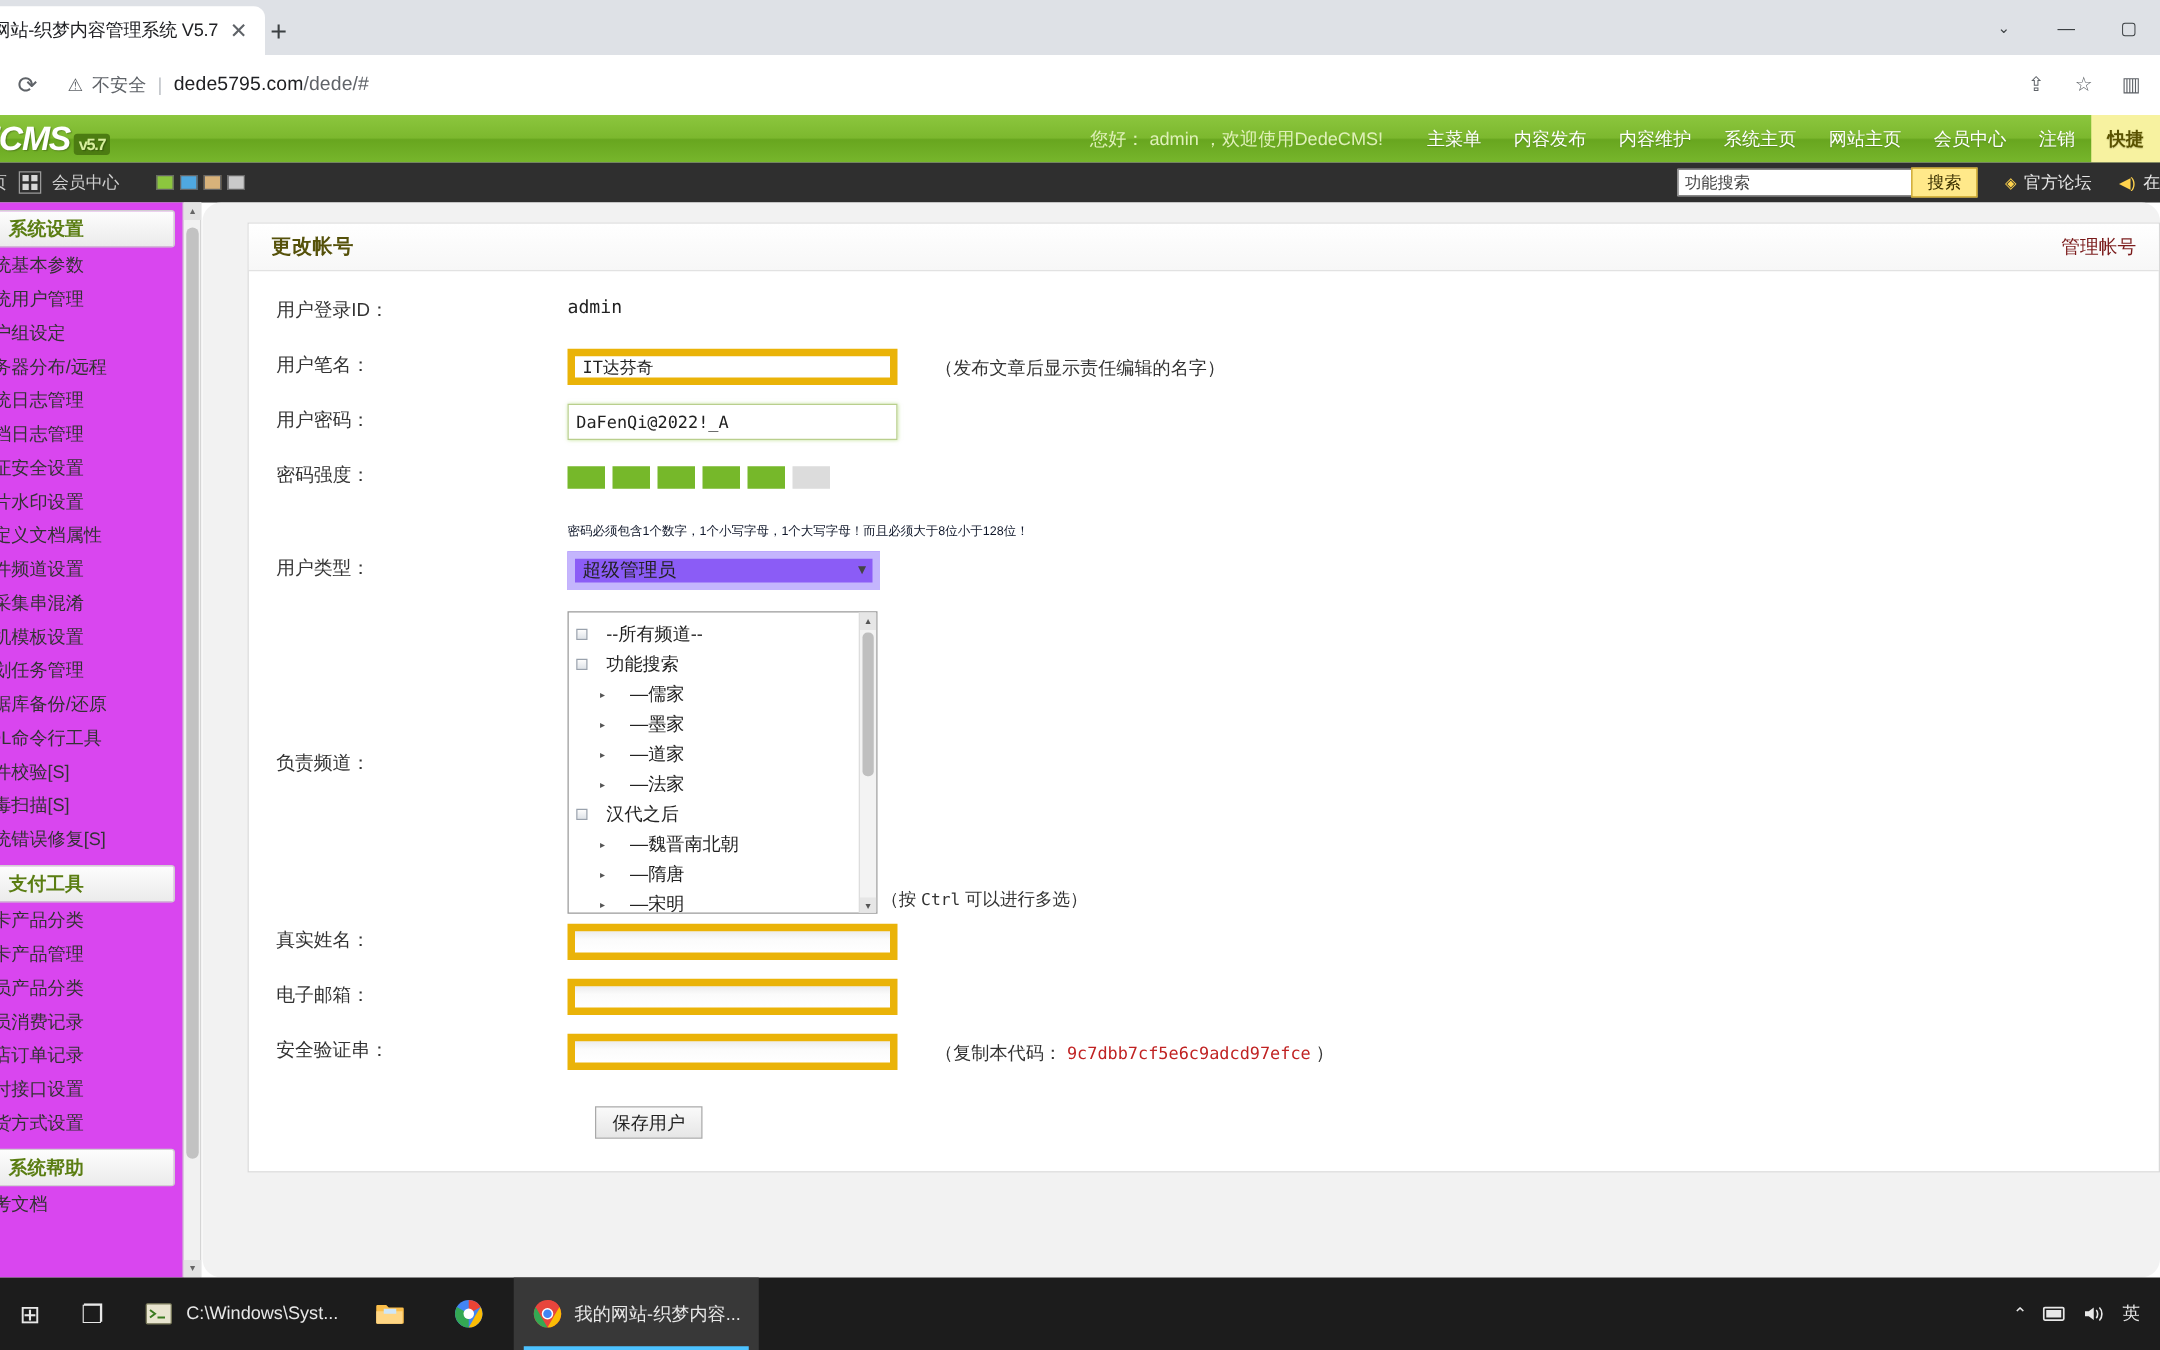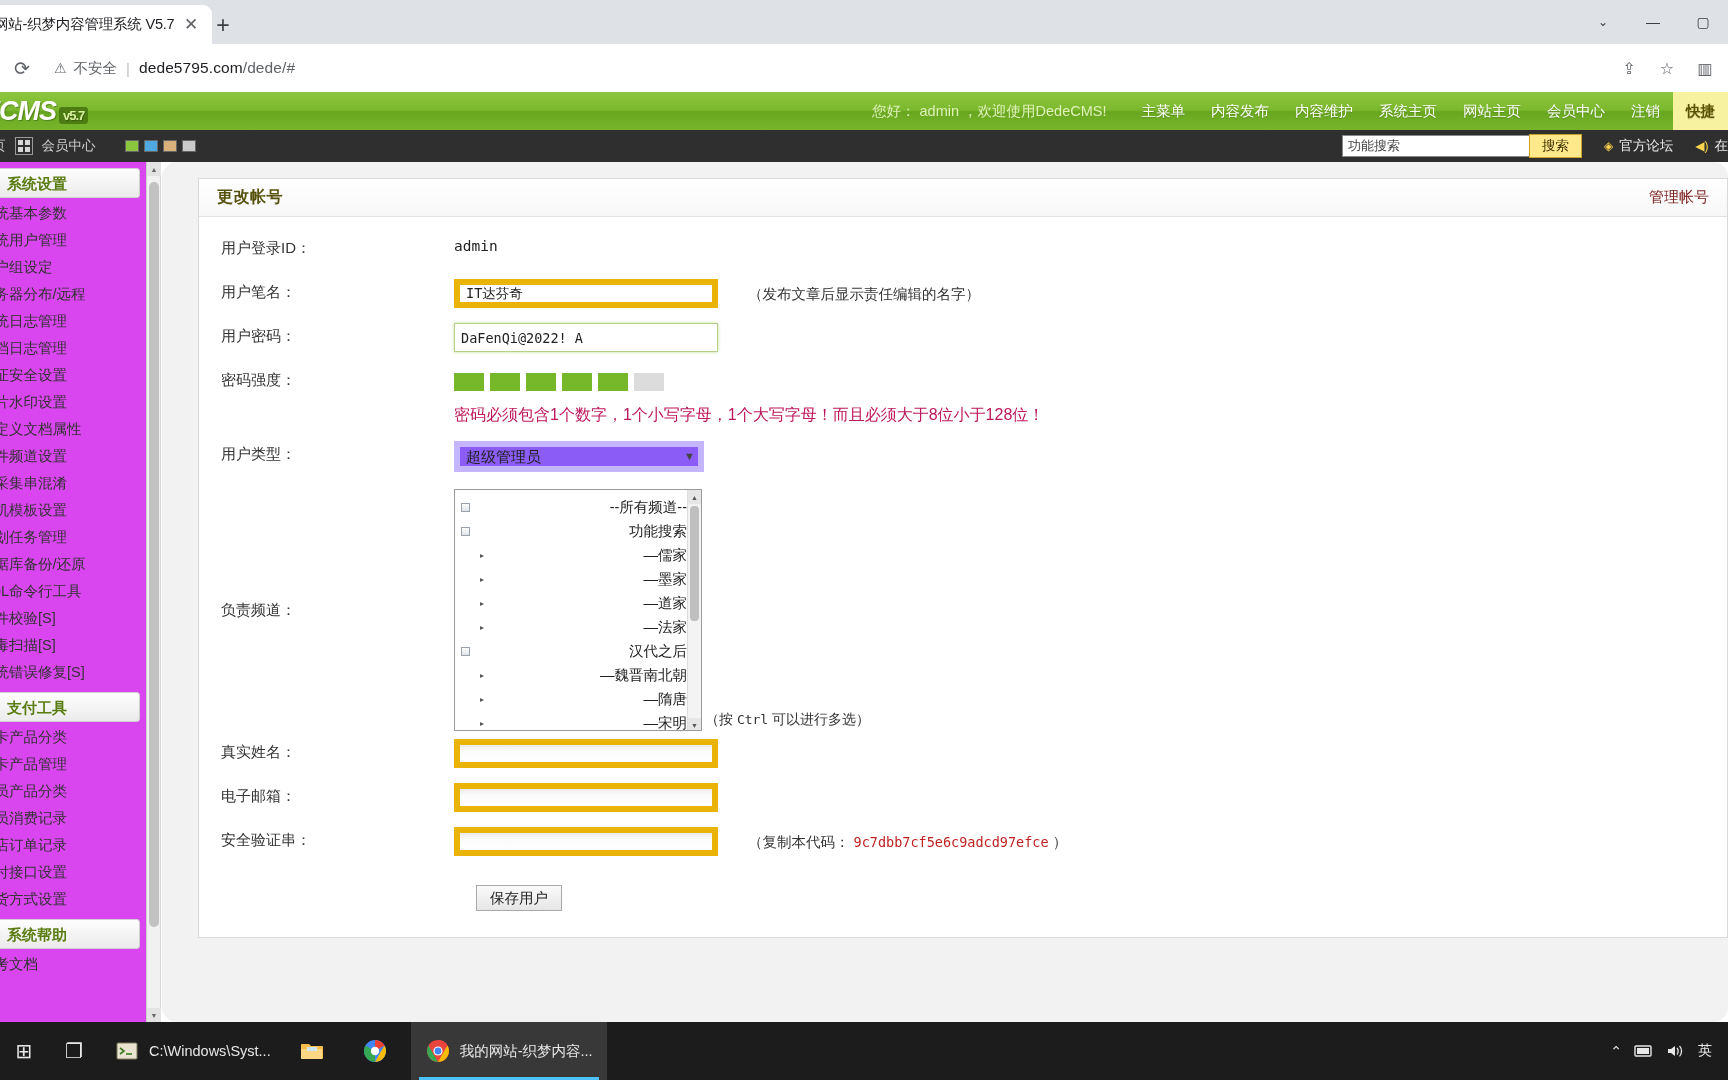--- a/index.html
+++ b/index.html
@@ -145,36 +145,36 @@
   }
   .finput.mono { font-family:"DejaVu Sans Mono","Liberation Mono",monospace; font-size:13.5px; }
   .finput.focused { border:1px solid #b9cf8d; box-shadow:0 0 3px rgba(140,198,62,.55); }
   .finput.blank { background:linear-gradient(180deg,#ececec 0%,#fbfbfb 38%,#fff 100%); }
   .fhint { margin-left:30px; font-size:14.5px; color:#333; padding-top:6px; white-space:nowrap; }
   .fhint .mono { font-family:"DejaVu Sans Mono","Liberation Mono",monospace; font-size:13.5px; }
   .fhint .code { font-family:"DejaVu Sans Mono","Liberation Mono",monospace; font-size:13.5px; color:#c02222; }
 
   #pw-strength { display:flex; gap:6px; padding-top:6px; }
   #pw-strength i { width:30px; height:18px; display:block; }
-  #pw-warning { font-size:16px; color:#be185d; padding-top:4px; }
+  #pw-warning { font-size:10px; color:#0f172a; padding-top:4px;margin-top:13px; }
 
   #usertype-select {
     width:250px; height:31px; border:6px solid #c4b5fd; background:#8b5cf6;
     font-size:15px; color:#222; padding:0 6px; font-family:inherit;
     -webkit-appearance:none; appearance:none;
   }
   #select-wrap { position:relative; width:250px; }
   #select-arrow { position:absolute; right:9px; top:9px; font-size:11px; color:#444; pointer-events:none; }
 
   #channel-box {
     width:248px; height:242px; border:1px solid #9b9b9b; background:#fff;
     overflow:hidden; position:relative;
   }
   #channel-list { position:absolute; left:0; top:0; right:14px; padding:5px 0 0 6px; }
-  .ch-item { height:24px; display:flex; align-items:center; gap:15px; font-size:14.5px; color:#222; cursor:pointer; white-space:nowrap;justify-content:space-between; }
+  .ch-item { height:24px; display:flex; align-items:center; gap:15px; font-size:14.5px; color:#222; cursor:pointer; white-space:nowrap; }
   .ch-item.lvl2 { padding-left:19px; }
   .ch-box { width:9px; height:9px; border:1px solid #9aa2ad; background:linear-gradient(180deg,#fdfdfd,#dfe3e8); display:inline-block; flex-shrink:0; }
   .ch-tri { font-size:8px; color:#555; width:9px; display:inline-block; flex-shrink:0; }
   #ch-scroll { position:absolute; right:0; top:0; width:14px; height:242px; background:#f3f3f3; border-left:1px solid #ddd; }
   #ch-up, #ch-down { width:13px; height:14px; display:flex; align-items:center; justify-content:center; font-size:7px; color:#555; background:#e6e6e6; cursor:pointer; }
   #ch-down { position:absolute; bottom:0; }
   #ch-thumb { position:absolute; top:16px; left:2px; width:9px; height:115px; background:#bfbfbf; border-radius:4px; cursor:pointer; }
   #ch-hint { margin-left:3px; align-self:flex-end; font-size:14px; padding-bottom:2px; white-space:nowrap; }
   #ch-hint .mono { font-family:"DejaVu Sans Mono","Liberation Mono",monospace; font-size:13px; }
 

